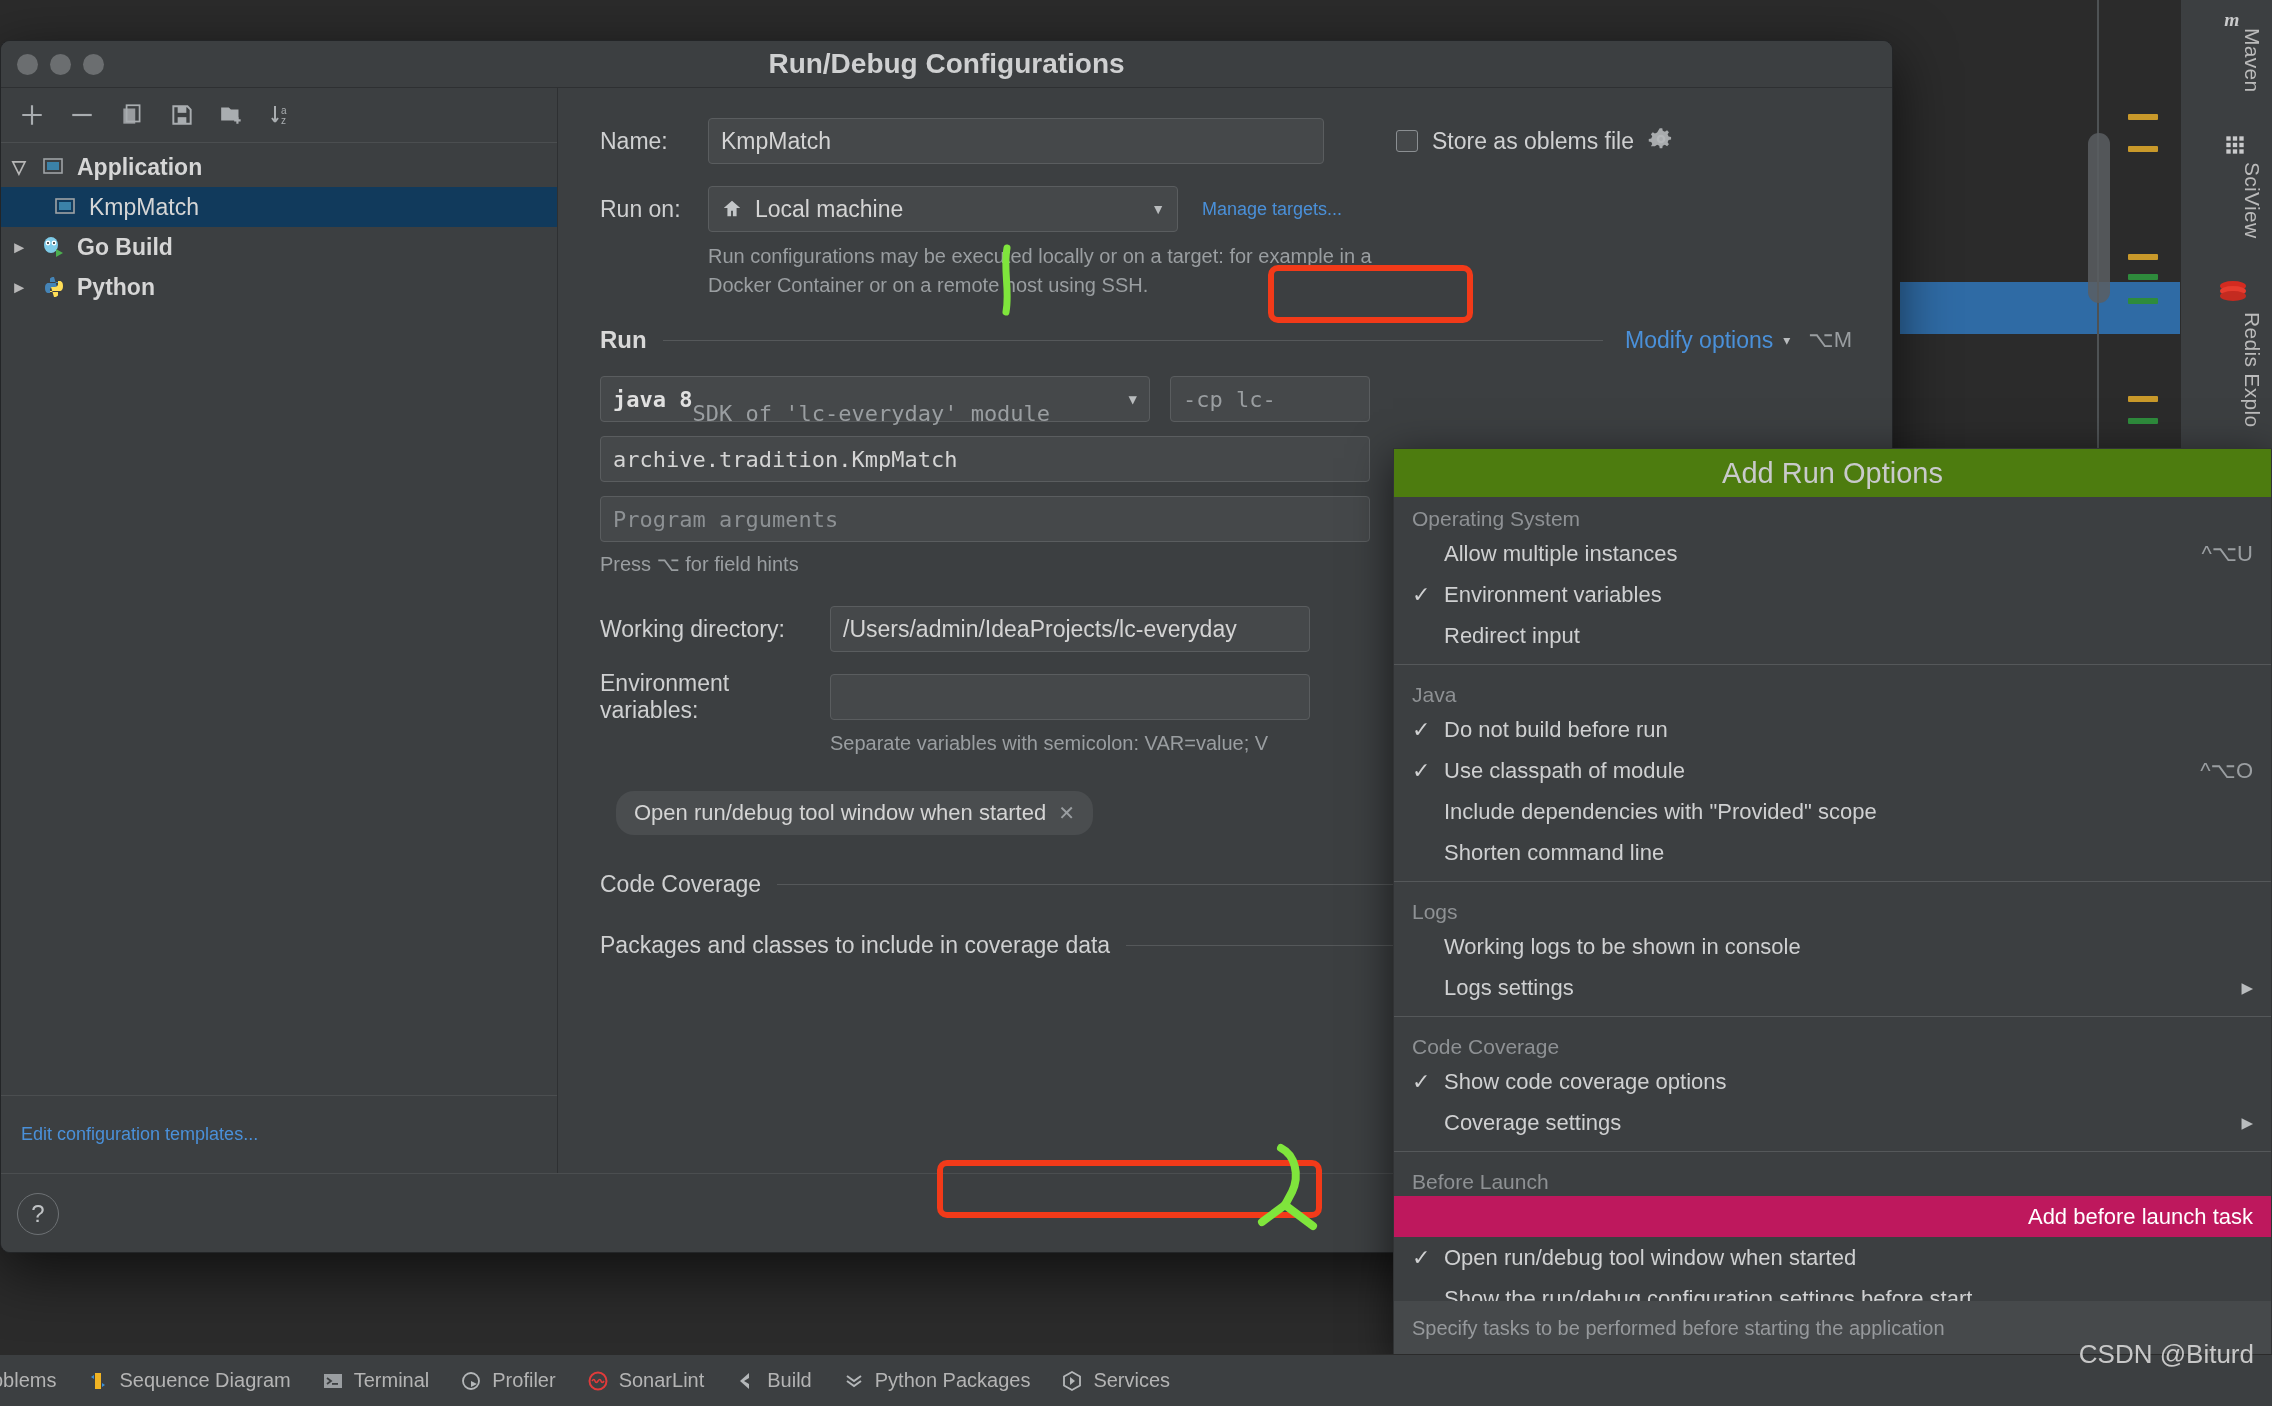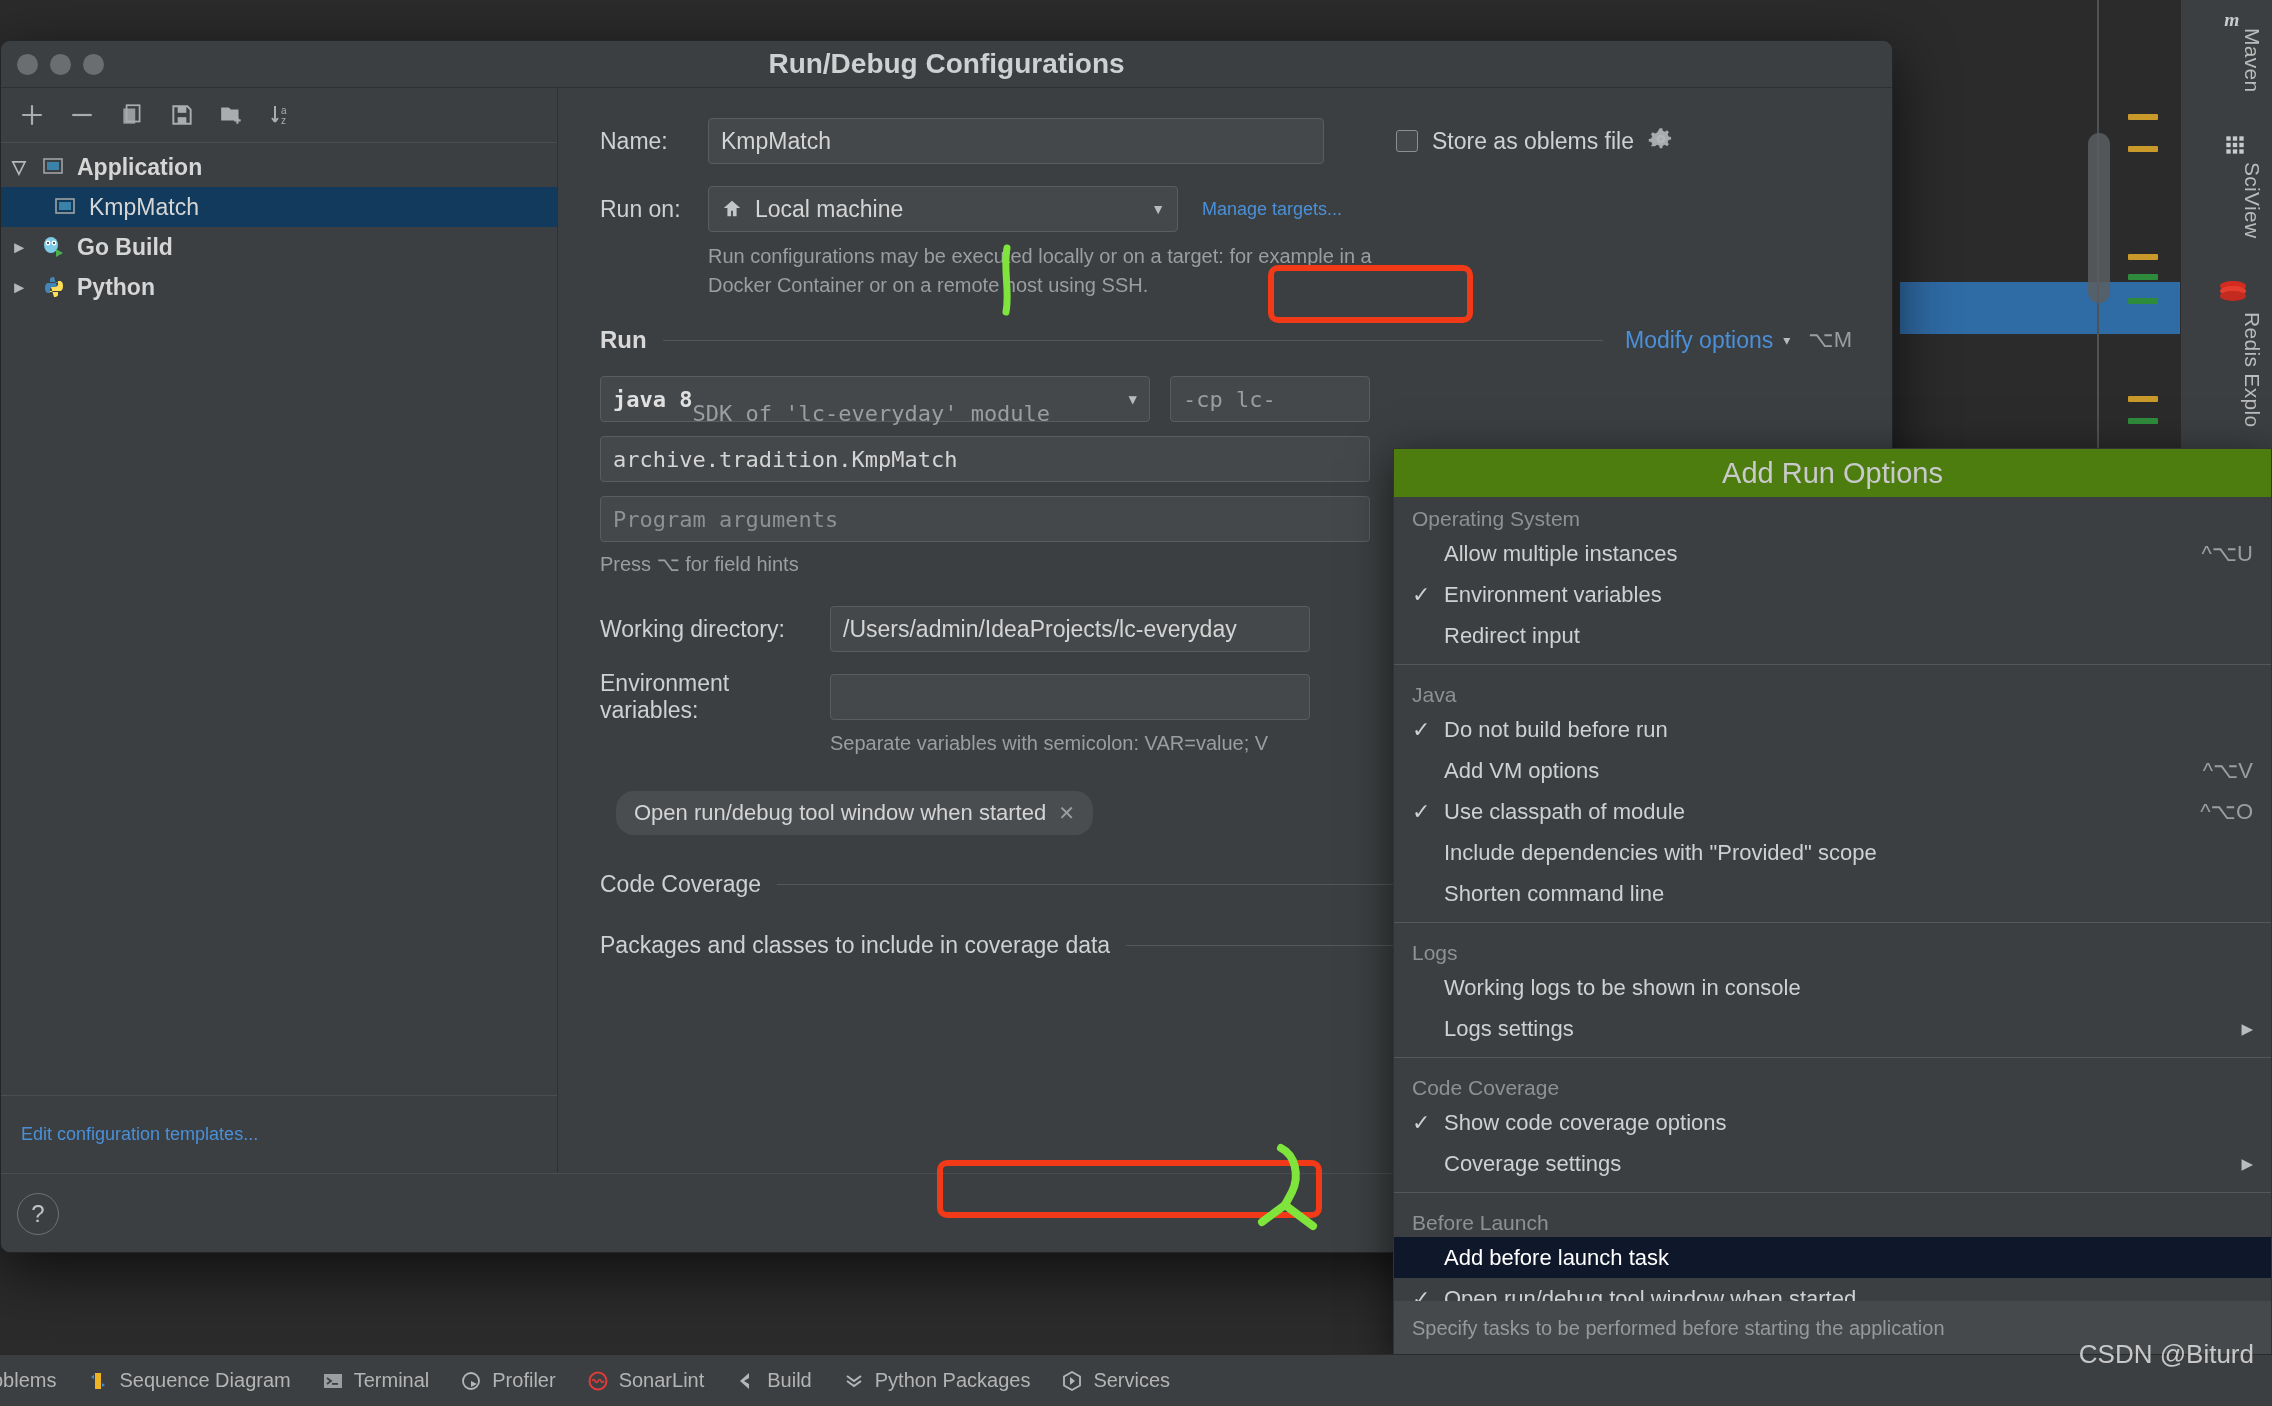--- a/index.html
+++ b/index.html
@@ -161,21 +161,21 @@
     height: 48px; background: #4d7c0f; display: flex; align-items: center; justify-content: center;
     color: #c9cacb; font-size: 29px;
   }
   .menu-group {
     color: #8e9194; font-size: 21px; padding: 10px 0 2px 18px;
   }
   .menu-item {
     height: 41px; display: flex; align-items: center;
     color: #cfd0d1; font-size: 22px; padding-left: 18px; padding-right: 18px;
   }
-  .menu-item.selected { background: #0f172a; color: #ffffff; }
+  .menu-item.selected { background: #be185d; color: #ffffff; justify-content: flex-end; }
   .mi-check { width: 32px; flex: 0 0 32px; font-size: 22px; }
   .mi-acc { margin-left: auto; color: #9a9ea1; font-size: 22px; }
   .mi-arrow { margin-left: auto; color: #b9bcbe; font-size: 15px; }
   .menu-sep { height: 1px; background: #55585a; margin: 8px 0; }
   .popup-foot {
     position: absolute; left: 0; right: 0; bottom: 0; height: 54px;
     background: #46494b; display: flex; align-items: center; padding-left: 18px;
     color: #96999c; font-size: 20px;
   }
 
@@ -466,25 +466,20 @@
     </div>
 
     <div class="menu-sep"></div>
 
     <div class="menu-group">Java</div>
     <div class="menu-item">
       <span class="mi-check">✓</span>
       <span>Do not build before run</span>
     </div>
     <div class="menu-item">
-      <span class="mi-check"></span>
-      <span>Add VM options</span>
-      <span class="mi-acc">^⌥V</span>
-    </div>
-    <div class="menu-item">
       <span class="mi-check">✓</span>
       <span>Use classpath of module</span>
       <span class="mi-acc">^⌥O</span>
     </div>
     <div class="menu-item">
       <span class="mi-check"></span>
       <span>Include dependencies with "Provided" scope</span>
     </div>
     <div class="menu-item">
       <span class="mi-check"></span>

